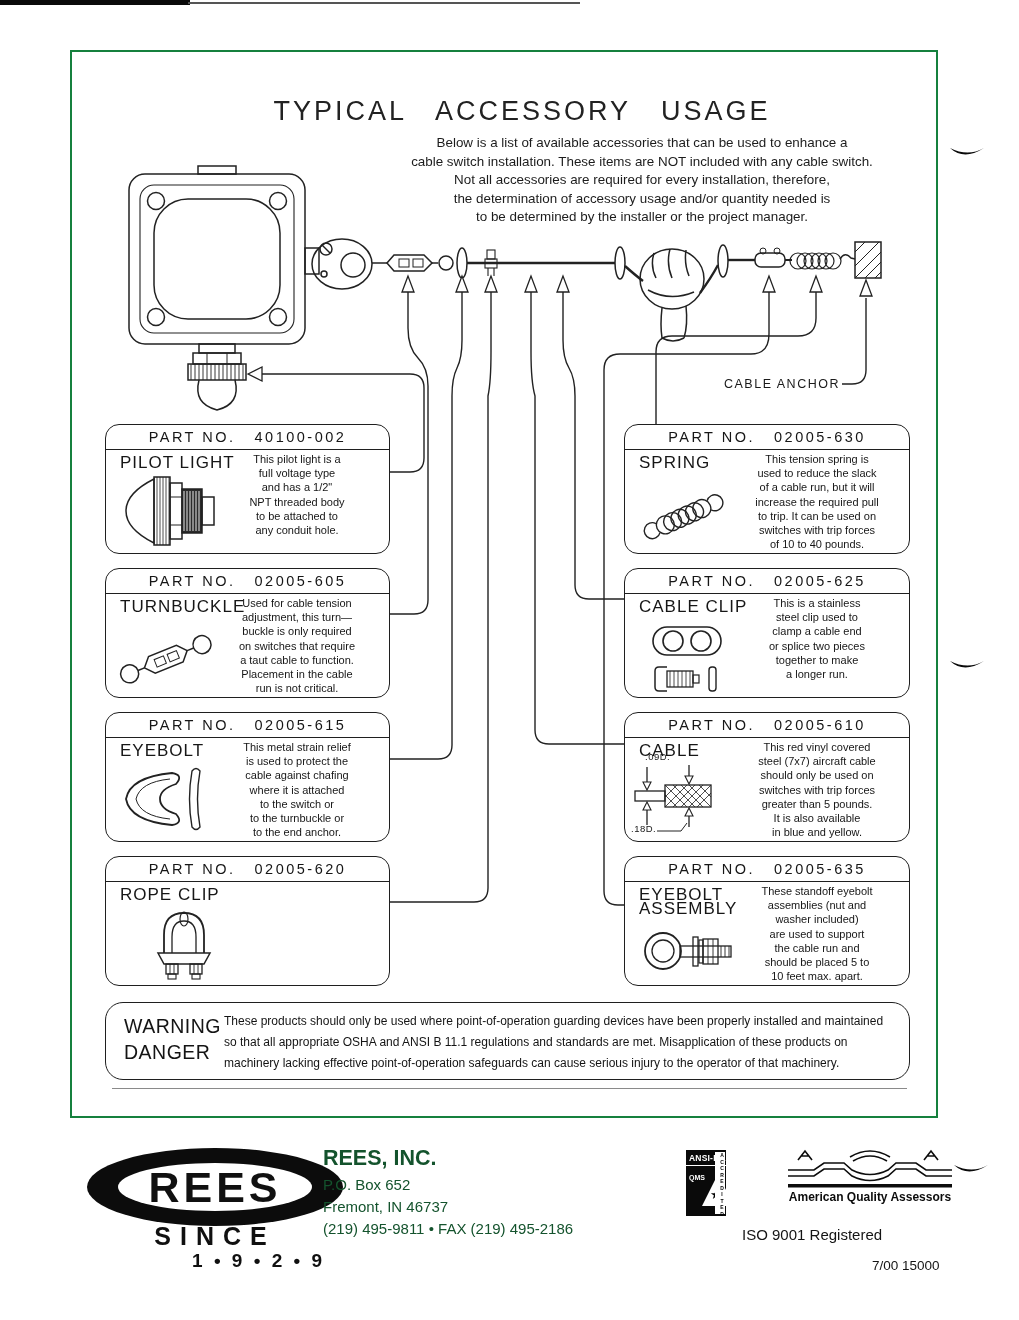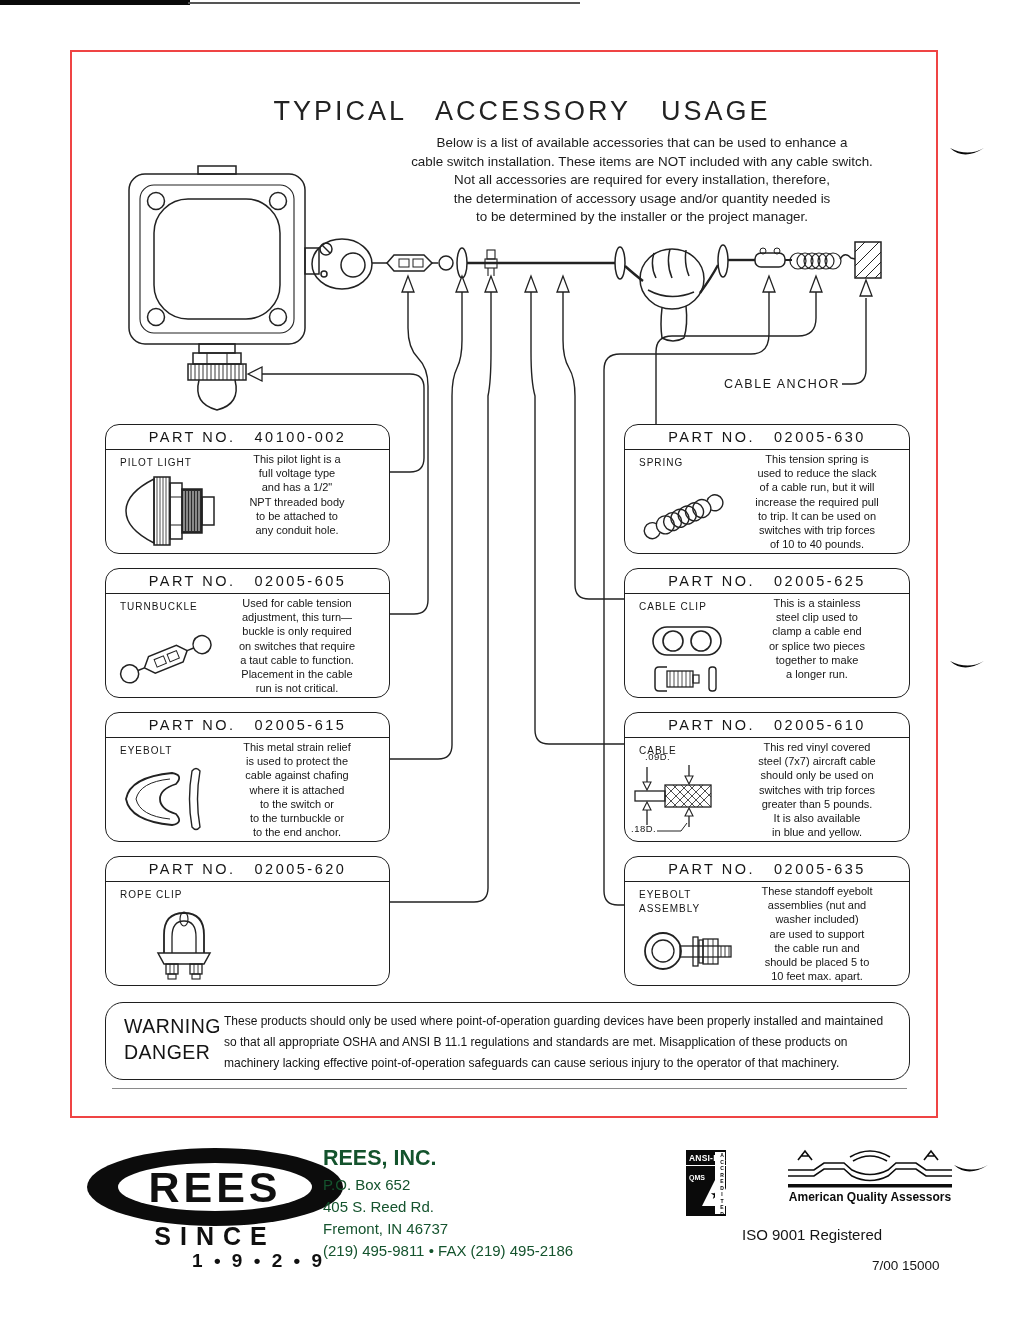--- a/index.html
+++ b/index.html
@@ -8,21 +8,21 @@
     font-family:"Liberation Sans",sans-serif;color:#1a1a1a;overflow:hidden;
   }
   svg{display:block;}
   
   .scan-streak{position:absolute;left:0;top:0;width:190px;height:5px;background:#0a0a0a;}
   .scan-streak2{position:absolute;left:188px;top:2px;width:392px;height:2px;background:#555;}
   .swoosh{position:absolute;width:40px;height:20px;}
   
   .frame{
     position:absolute;left:70px;top:50px;width:868px;height:1068px;
-    border:2px solid #ef4444;box-sizing:border-box;
+    border:2px solid #15803d;box-sizing:border-box;
   }
   .frame-inner{position:absolute;inset:0;}
   .diagram-svg{position:absolute;left:0;top:0;z-index:1;}
   .page-title{
     position:absolute;left:180px;top:44px;width:540px;text-align:center;
     font-size:27px;letter-spacing:3px;word-spacing:20px;color:#222;z-index:2;
   }
   .intro{
     position:absolute;left:300px;top:82px;width:540px;text-align:center;
     font-size:13.4px;line-height:18.6px;white-space:pre-line;color:#1c1c1c;z-index:2;
@@ -34,21 +34,21 @@
   .pbox{
     position:absolute;width:285px;height:130px;background:#fff;
     border:1.6px solid #1f1f1f;border-radius:14px;box-sizing:border-box;z-index:3;
   }
   .pbox-head{
     position:absolute;left:0;right:0;top:0;height:24px;border-bottom:1.5px solid #1f1f1f;
     display:flex;justify-content:center;align-items:center;gap:19px;
     font-size:14.5px;letter-spacing:2.5px;color:#161616;
   }
   .pname{
-    position:absolute;left:14px;top:31px;font-size:10px;letter-spacing:1px;
+    position:absolute;left:14px;top:31px;font-size:17px;letter-spacing:1px;
     white-space:pre-line;line-height:14px;color:#161616;
   }
   .picon{position:absolute;left:10px;top:48px;}
   .pdesc{
     position:absolute;right:5px;top:27px;width:174px;text-align:center;
     font-size:11px;line-height:14.2px;white-space:pre-line;color:#161616;
   }
   .dimwrap{position:absolute;left:4px;top:40px;width:112px;height:86px;}
   .dimlabel{position:absolute;font-size:9.5px;letter-spacing:0.5px;color:#161616;}
   
@@ -436,21 +436,20 @@
   <ellipse cx="131" cy="41" rx="128" ry="39" fill="#0c0c0c"></ellipse>
   <ellipse cx="131" cy="41" rx="97" ry="24" fill="#ffffff"></ellipse>
   <text x="131" y="56" text-anchor="middle" font-family="Liberation Sans, sans-serif" font-size="43" font-weight="bold" letter-spacing="4" fill="#101010">REES</text>
 </svg>
 <div class="since">SINCE</div>
 <div class="year">1 • 9 • 2 • 9</div>
 
 <div class="company">
   <div class="company-name">REES, INC.</div>
   <div class="company-line">P.O. Box 652</div>
-  <div class="company-line">405 S. Reed Rd.</div>
   <div class="company-line">Fremont, IN 46737</div>
   <div class="company-line">(219) 495-9811 • FAX (219) 495-2186</div>
 </div>
 
 <div class="ansi">
   <div class="ansi-top">ANSI-RAB</div>
   <div class="ansi-qms">QMS</div>
   <div class="ansi-tri">
       <span class="star"></span>
     </div>

